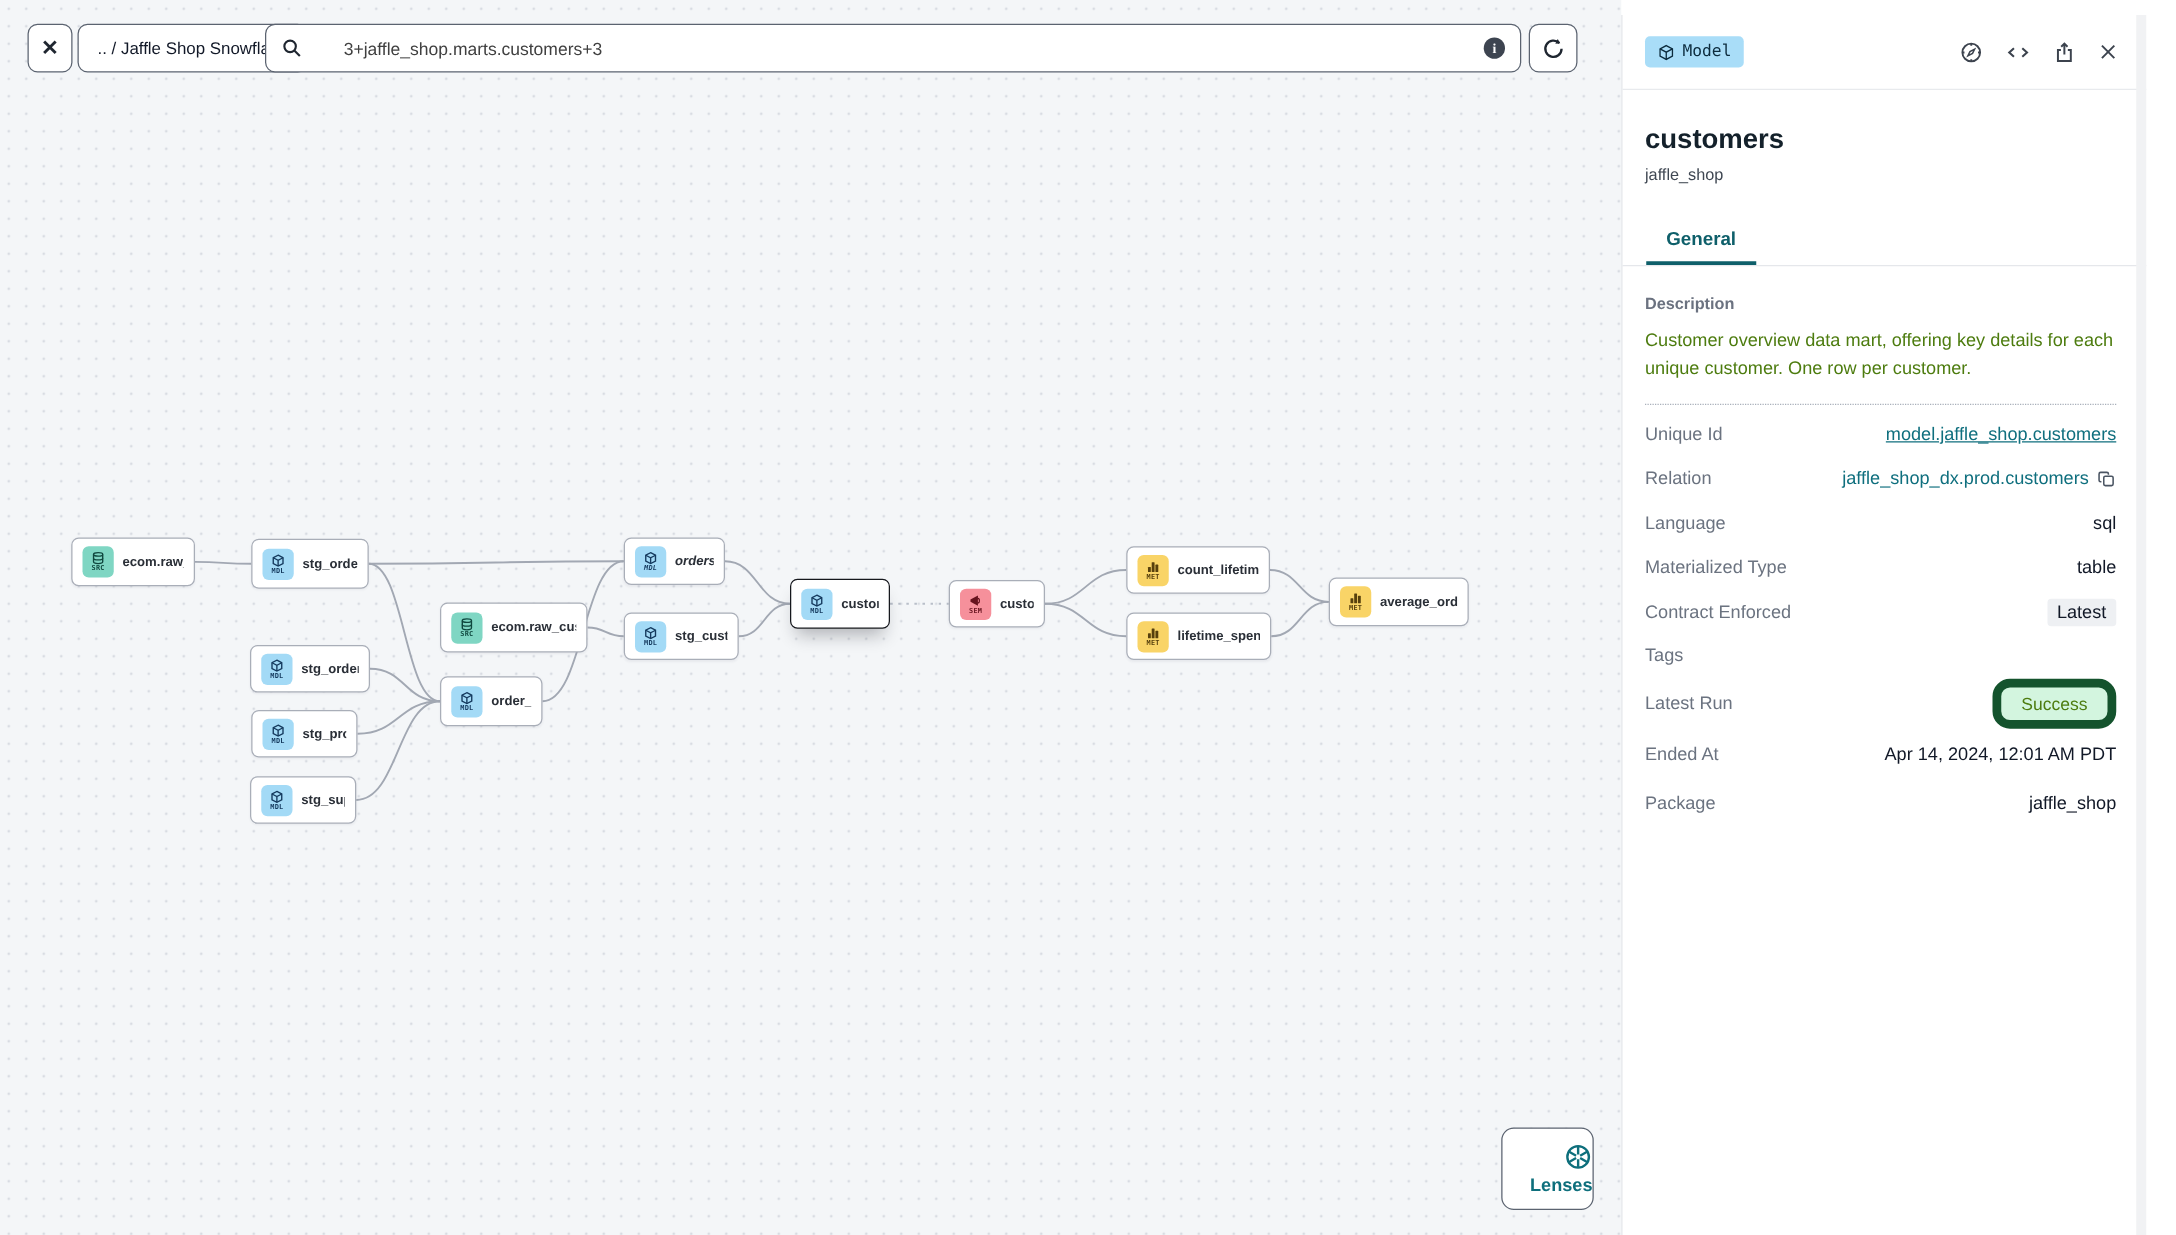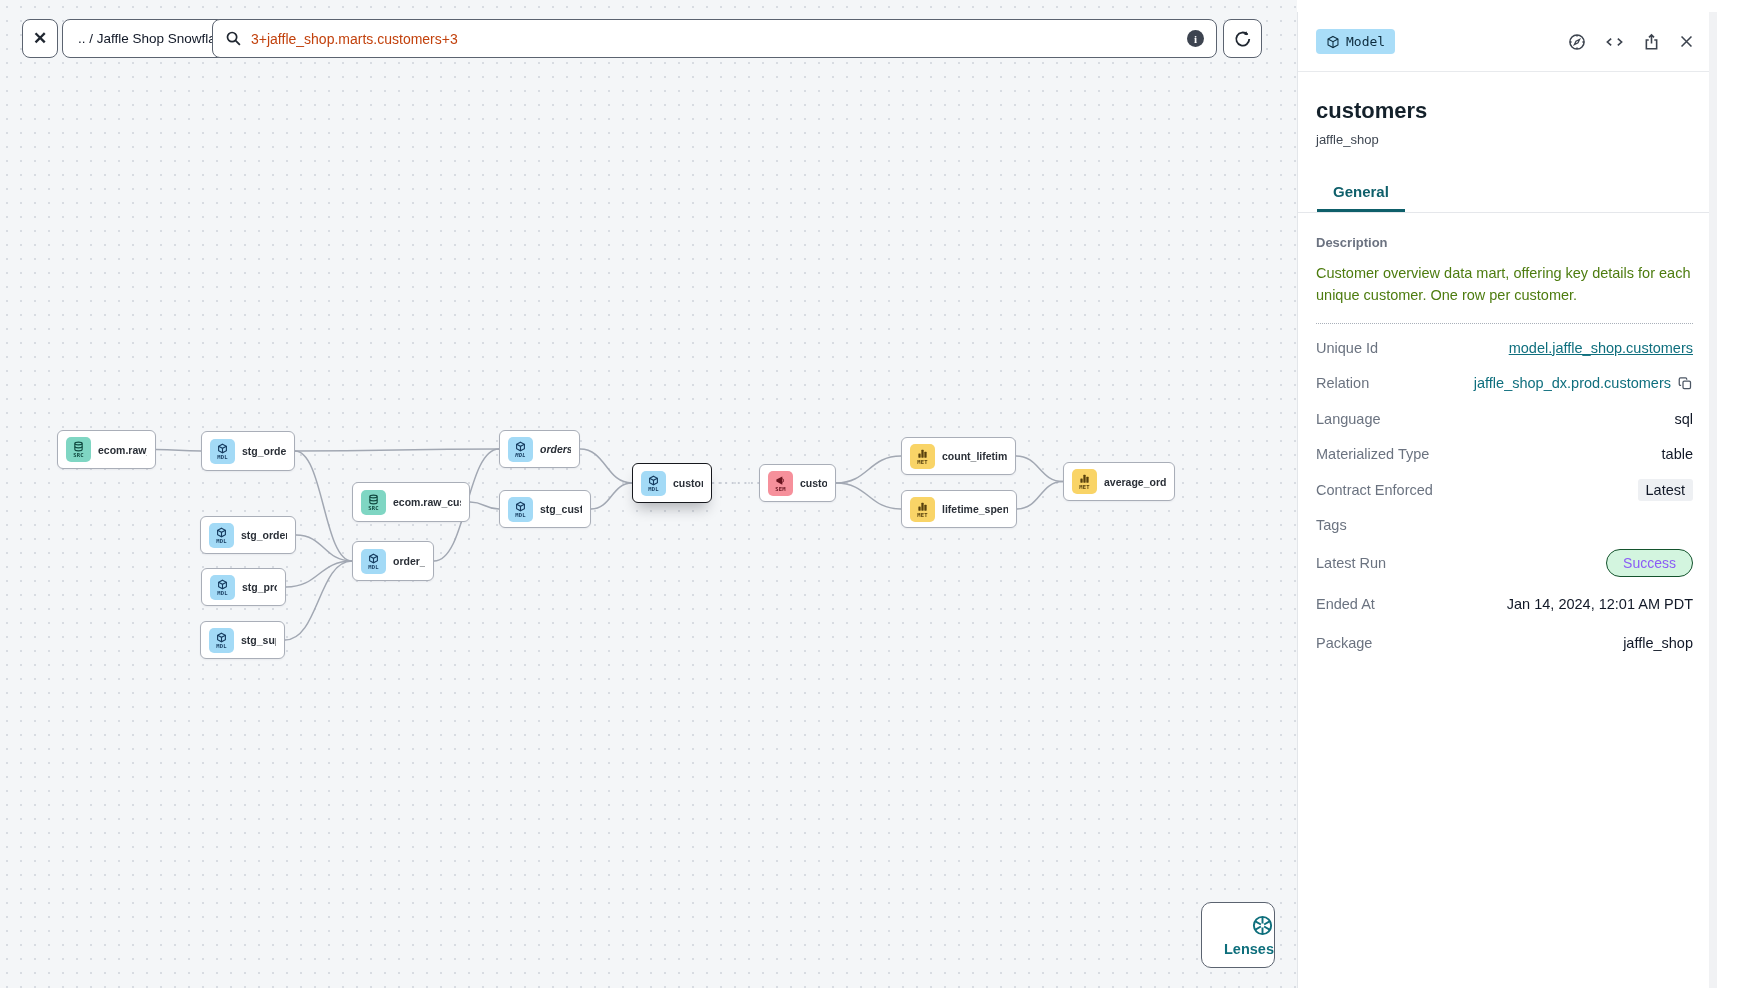--- a/index.html
+++ b/index.html
@@ -13,22 +13,22 @@
     background-size:14px 14px; }
 
   
   .tool { position:absolute; background:#fff; border:1.5px solid #5b6370;
     border-radius:8px; display:flex; align-items:center; color:#1f2630; }
   .btn-close { left:22px; top:19px; width:36px; height:39px; justify-content:center;
     font-size:17px; font-weight:bold; cursor:pointer; }
   .breadcrumb { left:62px; top:19px; height:39px; padding:0 15px; font-size:13.5px;
     color:#111827; white-space:nowrap; }
   .searchbar { left:212px; top:19px; width:1005px; height:39px; padding:0 12px; gap:9px; }
-  .searchbar input { border:none; outline:none; flex:1; font-size:14px; color:#c2410c;
-    font-family:"Liberation Sans", sans-serif; background:transparent; }
+  .searchbar input { border:none; outline:none; flex:1; font-size:14px; color:#404040;
+    font-family:"Liberation Sans", sans-serif; background:transparent;margin-left:24px; }
   .info-dot { width:17px; height:17px; border-radius:50%; background:#3d4450; color:#fff;
     font-size:11px; font-weight:bold; display:flex; align-items:center; justify-content:center;
     font-family:"Liberation Serif", serif; }
   .btn-refresh { left:1223px; top:19px; width:39px; height:39px; justify-content:center;
     cursor:pointer; }
 
   
   #edges { position:absolute; left:0; top:0; width:1297px; height:988px; }
   #edges .edge { fill:none; stroke:#a2a8b3; stroke-width:1.5; }
   #edges .edge.dashed { stroke:#b9bfc9; stroke-dasharray:2 4.5; }
@@ -79,21 +79,21 @@
   .dotted-div { border-bottom:1.5px dotted #a9b0ba; margin:16px 0 6px; }
   .drow { display:flex; align-items:center; justify-content:space-between;
     min-height:35.5px; font-size:14.5px; }
   .drow .dl { color:#6b7380; }
   .v-plain { color:#111827; }
   .v-link { color:#0f6f7e; text-decoration:underline; cursor:pointer; }
   .v-rel-wrap { display:flex; align-items:flex-end; gap:7px; }
   .v-rel { color:#0f6f7e; }
   .copy-ic { cursor:pointer; display:flex; color:#4b5563; }
   .v-gray { background:#eef0f3; color:#111827; padding:3px 8px; border-radius:3px; }
-  .v-success { background:#d3f5df; color:#8b5cf6; border:1px solid #14532d;
+  .v-success { background:#d3f5df; color:#4d7c0f; border:7px solid #14532d;
     padding:5px 16px; border-radius:14px; font-size:14px; }
   .drow.tall { min-height:41px; }
 </style>
 </head>
 <body>
 
 <div class="canvas">
   <svg id="edges">
       <path d="M 156 449.5 C 178.5 449.5 178.5 451 201 451" class="edge"></path>
       <path d="M 295 451 C 397 451 397 449 499 449" class="edge"></path>
@@ -374,21 +374,21 @@
     <div class="drow">
       <span class="dl">Tags</span>
       <span class="v-plain"></span>
     </div>
     <div class="drow tall">
       <span class="dl">Latest Run</span>
       <span class="v-success">Success</span>
     </div>
     <div class="drow tall">
       <span class="dl">Ended At</span>
-      <span class="v-plain">Jan 14, 2024, 12:01 AM PDT</span>
+      <span class="v-plain">Apr 14, 2024, 12:01 AM PDT</span>
     </div>
     <div class="drow">
       <span class="dl">Package</span>
       <span class="v-plain">jaffle_shop</span>
     </div>
   </div>
 
   <div class="panel-scroll"></div>
 </div>
 

